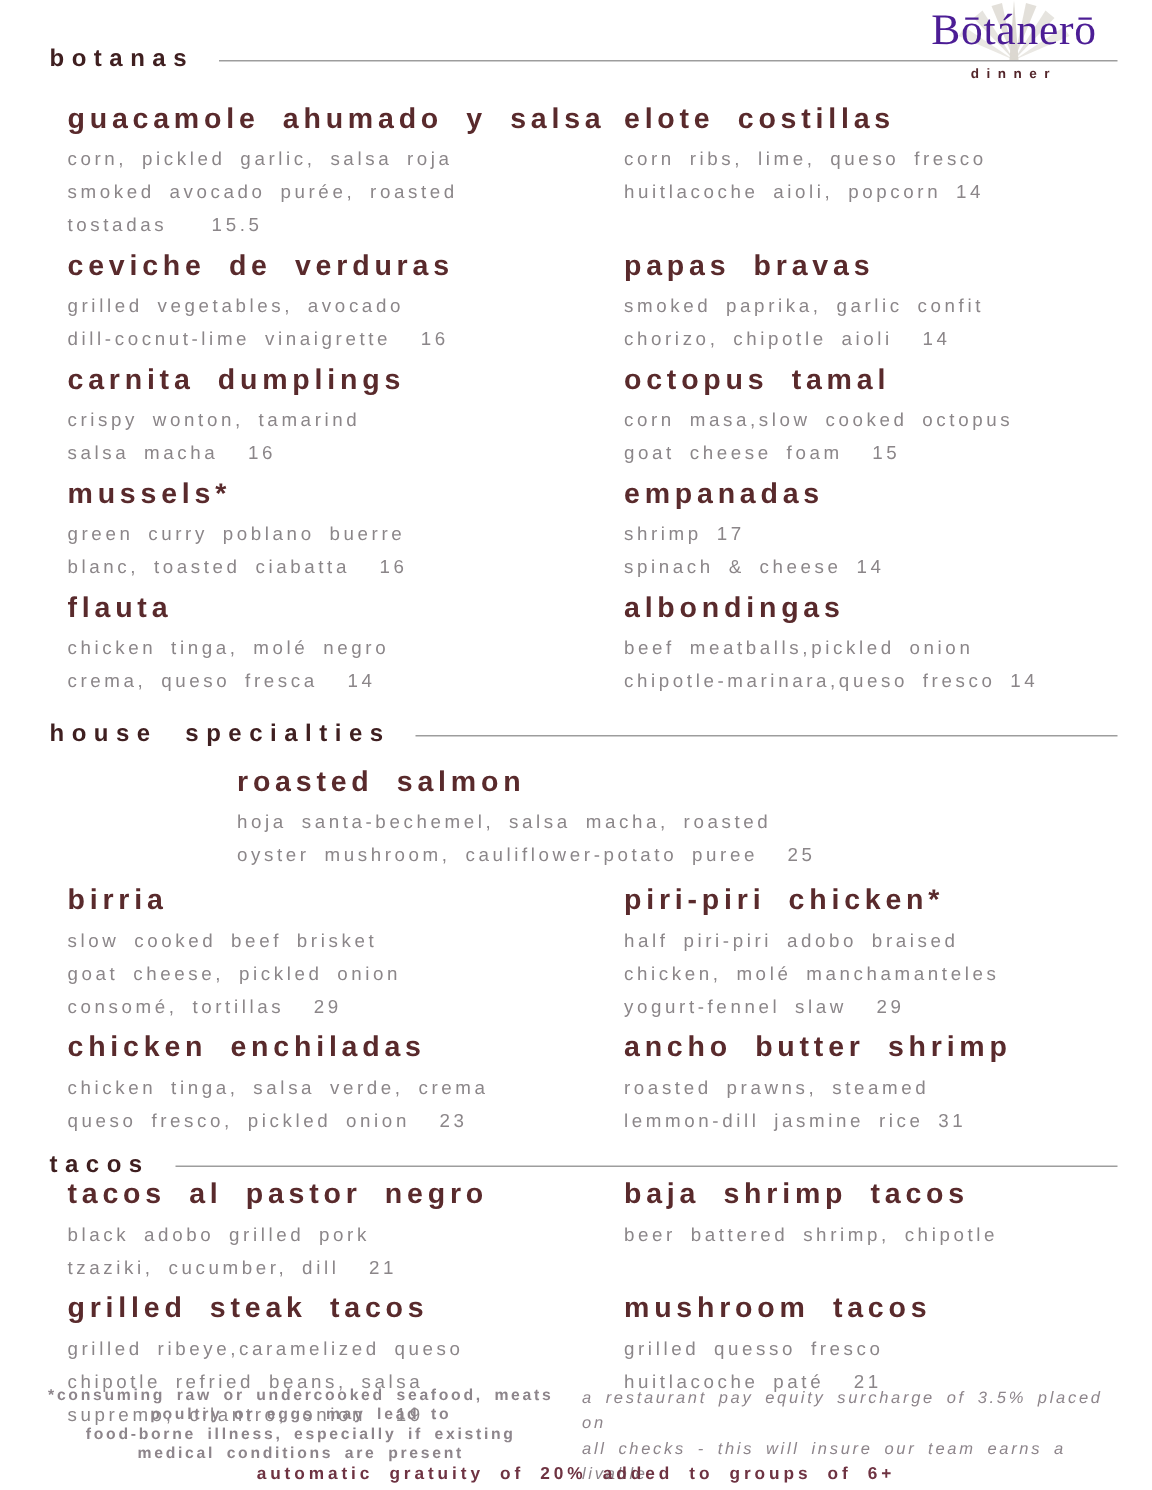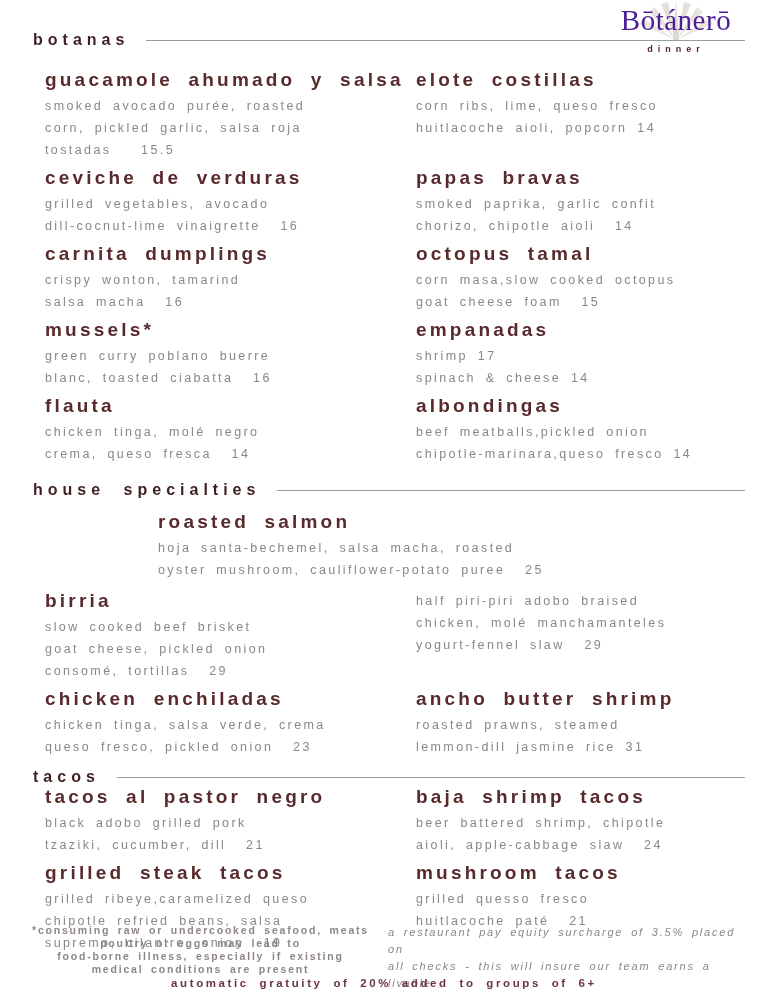--- a/index.html
+++ b/index.html
@@ -87,22 +87,22 @@
       </svg>
       <div class="logo-text">Bōtánerō</div>
       <div class="logo-sub">dinner</div>
     </div>
   </div>
 
   <div class="grid grid-botanas">
     <div class="item">
       <h3>guacamole ahumado y salsa</h3>
       <div class="desc">
+          <div class="line">corn, pickled garlic, salsa roja</div>
           <div class="line">smoked avocado purée, roasted</div>
-          <div class="line">corn, pickled garlic, salsa roja</div>
           <div class="line">tostadas   15.5</div>
         </div>
     </div>
     <div class="item">
       <h3>elote costillas</h3>
       <div class="desc">
           <div class="line">corn ribs, lime, queso fresco</div>
           <div class="line">huitlacoche aioli, popcorn 14</div>
         </div>
     </div>
@@ -180,20 +180,21 @@
   <div class="grid grid-house">
     <div class="item">
       <h3>birria</h3>
       <div class="desc">
           <div class="line">slow cooked beef brisket</div>
           <div class="line">goat cheese, pickled onion</div>
           <div class="line">consomé, tortillas  29</div>
         </div>
     </div>
     <div class="item">
+      <h3>piri-piri chicken*</h3>
       <div class="desc">
           <div class="line">half piri-piri adobo braised</div>
           <div class="line">chicken, molé manchamanteles</div>
           <div class="line">yogurt-fennel slaw  29</div>
         </div>
     </div>
     <div class="item">
       <h3>chicken enchiladas</h3>
       <div class="desc">
           <div class="line">chicken tinga, salsa verde, crema</div>
@@ -219,21 +220,20 @@
       <h3>tacos al pastor negro</h3>
       <div class="desc">
           <div class="line">black adobo grilled pork</div>
           <div class="line">tzaziki, cucumber, dill  21</div>
         </div>
     </div>
     <div class="item">
       <h3>baja shrimp tacos</h3>
       <div class="desc">
           <div class="line">beer battered shrimp, chipotle</div>
-          <div class="line">aioli, apple-cabbage slaw  24</div>
         </div>
     </div>
     <div class="item">
       <h3>grilled steak tacos</h3>
       <div class="desc">
           <div class="line">grilled ribeye,caramelized queso</div>
           <div class="line">chipotle refried beans, salsa</div>
           <div class="line">supremo, cilantro, onion  19</div>
         </div>
     </div>

